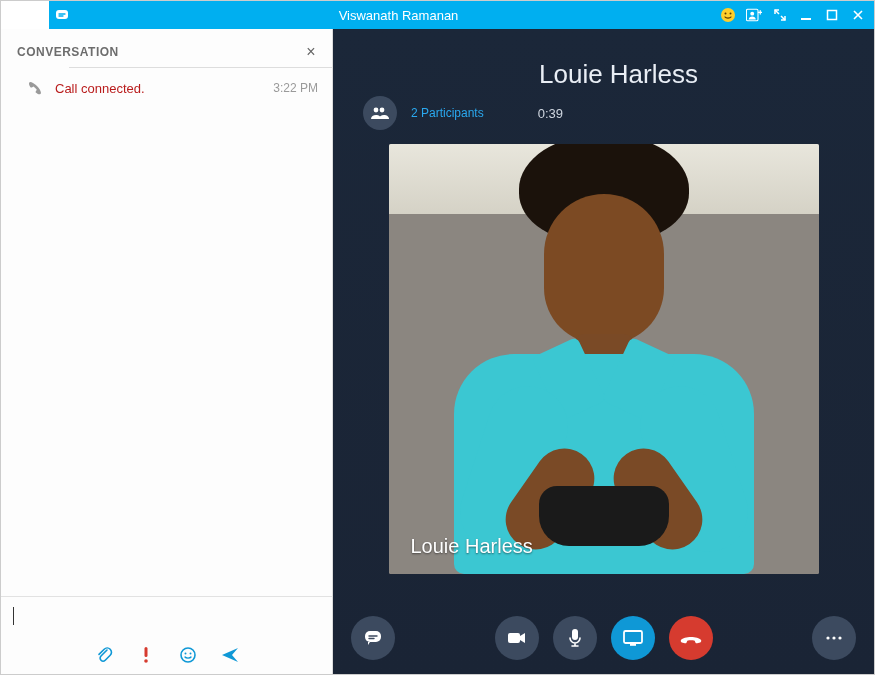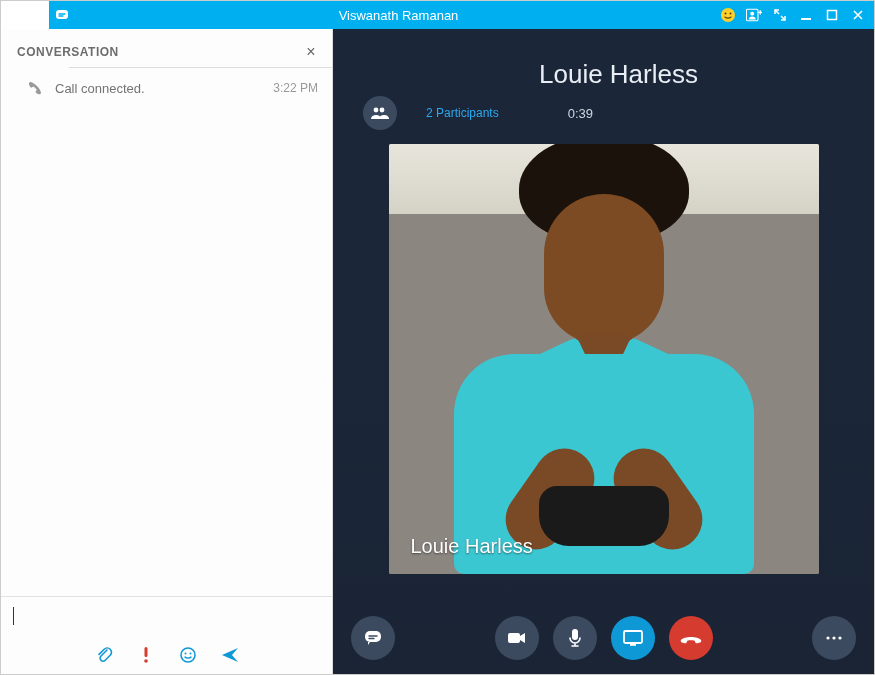--- a/index.html
+++ b/index.html
@@ -11,33 +11,33 @@
   .titlebar .controls { display: flex; align-items: center; gap: 10px; padding-right: 8px; }
   .titlebar .controls .ctl { width: 16px; height: 16px; display:flex; align-items:center; justify-content:center; cursor:pointer; }
   .body { flex: 1; display: flex; min-height: 0; border-radius: 22px; }
   .left { width: 332px; background: #fdfdfd; display: flex; flex-direction: column; border-right: 1px solid #dcdcdc; position: relative; }
   .conv-header { padding: 14px 16px 6px 16px; color: #6d6d6d; font-weight: 600; font-size: 12px; letter-spacing: .5px; display:flex; justify-content:space-between; align-items:center;}
   .conv-header .x { color:#666; font-size:16px; cursor:pointer; font-weight:normal;}
   .date { color: #888; font-size: 14px; padding: 10px 14px 4px 14px; }
   .date-line { border-bottom:1px solid #ddd; margin: 0 0 0 68px; }
   .msg-row { display:flex; align-items:center; padding: 12px 14px 4px 14px; }
   .msg-icon { width: 40px; color:#9a9a9a; display:flex; justify-content:center;}
-  .msg-text { flex:1; color:#737373; font-size:13px; }
+  .msg-text { flex:1; color:#b91c1c; font-size:13px; }
   .msg-time { color:#9a9a9a; font-size:12px; }
   .left-spacer { flex:1; }
   .input-area { border-top:1px solid #e2e2e2; padding: 10px 12px 0 12px; height:44px;}
   .cursor { border-left:1px solid #333; height:18px; }
   .toolbar { height:34px; display:flex; gap:22px; align-items:center; justify-content:center; padding-bottom:4px;}
   .toolbar .tb { color:#0f98d6; width:20px; height:20px; display:flex; align-items:center; justify-content:center; cursor:pointer;}
   .splitter-dots { position:absolute; right:-4px; top:50%; transform:translateY(-50%); display:flex; flex-direction:column; gap:3px;}
   .splitter-dots span{width:3px;height:3px;background:#bbb;border-radius:50%;}
   .right { flex:1; background: linear-gradient(#1b2739,#1a2435); display:flex; flex-direction:column; position:relative; color:#fff;text-align:center; }
   .call-head { padding: 30px 0 0 30px; }
   .call-head .name { font-size:26px; font-weight:300; color:#e9eef5; }
-  .call-head .row2 { display:flex; align-items:center; gap:29px; margin-top:6px;}
+  .call-head .row2 { display:flex; align-items:center; gap:14px; margin-top:6px;}
   .participants-btn { width:34px; height:34px; border-radius:50%; background:#3c4a5f; display:flex; align-items:center; justify-content:center; cursor:pointer;}
   .participants-label { color:#2aa8ef; font-size:12px; }
   .timer { color:#cfd6df; font-size:13px; margin-left:40px;}
   .video-frame { margin: 14px auto 0 auto; width:430px; height:430px; background:#a6a095; border-radius:2px; position:relative; overflow:hidden; display:flex; align-items:flex-end;}
   .video-frame .vf-label { position:absolute; left:22px; bottom:16px; color:#fff; font-size:20px; font-weight:300; text-shadow:0 1px 2px rgba(0,0,0,.5);}
   .video-scene { position:absolute; inset:0; }
   .couch { position:absolute; left:0; right:0; top:70px; bottom:0; background:#8b8680; }
   .couch-back { position:absolute; left:0; right:0; top:70px; height:170px; background:linear-gradient(#928d86,#8b857d);}
   .wall { position:absolute; left:0; right:0; top:0; height:70px; background:linear-gradient(#e8e6dc,#d5d2c6);}
   .person { position:absolute; left:50%; transform:translateX(-50%); bottom:0; width:340px; height:380px;}

